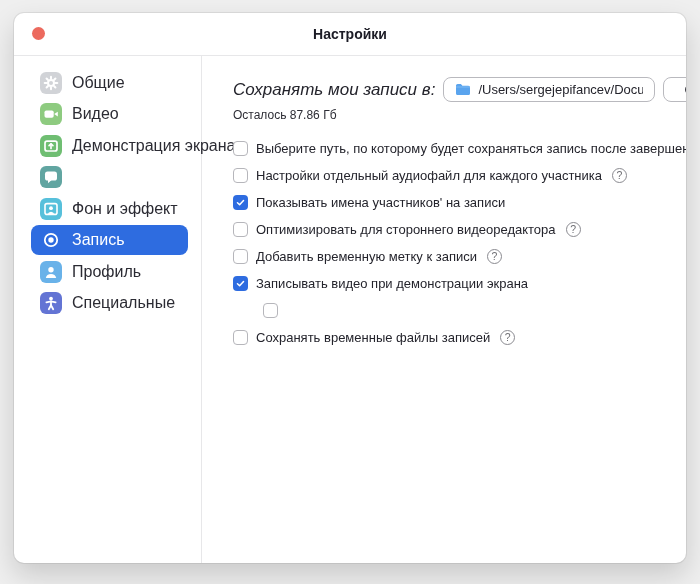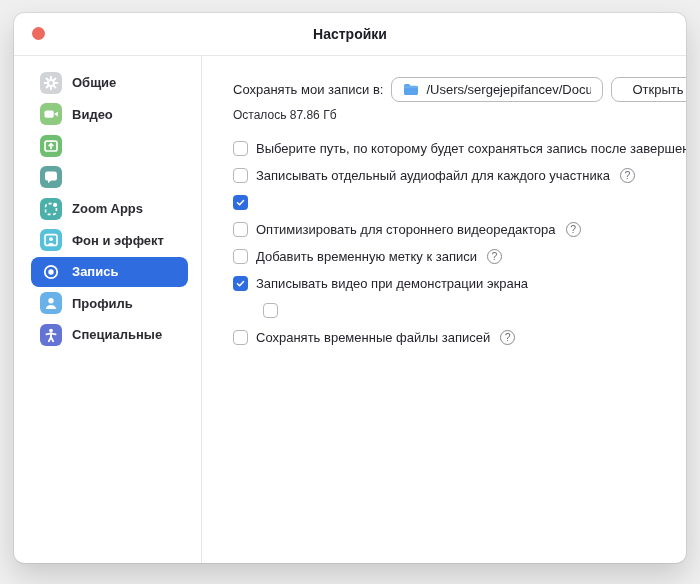--- a/index.html
+++ b/index.html
@@ -31,28 +31,28 @@
   .side-item{
     height:30px;margin:1.5px 13px 1.5px 17px;display:flex;align-items:center;
     gap:10px;padding:0 9px;border-radius:8px;cursor:default;
   }
   .side-item.selected{background:var(--accent,#2e6ce0);}
   .side-icon{
     width:22px;height:22px;border-radius:6px;flex:0 0 auto;
     display:flex;align-items:center;justify-content:center;
   }
   .side-icon svg{display:block;}
-  .side-label{font-size:13px;color:#2b2b33;white-space:nowrap;font-weight:bold;}
+  .side-label{font-size:16px;color:#2b2b33;white-space:nowrap;}
   .side-item.selected .side-label{color:#fff;}
   .content{
     flex:1;box-sizing:border-box;padding:21px 14px 0 31px;
     font-size:13px;color:#24242c;
   }
   .save-row{display:flex;align-items:center;gap:8px;}
-  .save-label{font-size:13px;white-space:nowrap;}
+  .save-label{font-size:17px;white-space:nowrap;font-style:italic;}
   .path-btn{
     height:25px;display:flex;align-items:center;gap:7px;padding:0 11px;
     border:1px solid #b9b9be;border-radius:8px;background:#fff;
     font-family:inherit;font-size:13px;color:#24242c;max-width:212px;
     white-space:nowrap;overflow:hidden;cursor:default;
   }
   .path-btn .path-text{overflow:hidden;white-space:nowrap;}
   .open-btn{
     height:25px;padding:0 20px;border:1px solid #b9b9be;border-radius:8px;
     background:#fff;font-family:inherit;font-size:13px;color:#24242c;cursor:default;
@@ -123,40 +123,32 @@
       <div class="side-item">
         <span class="side-icon" style="background-color: rgb(111, 190, 114);">
           <svg width="22" height="22" viewBox="0 0 22 22">
             <rect x="5" y="6.2" width="12" height="9.8" rx="2" fill="none" stroke="#fff" stroke-width="1.7"></rect>
             <g stroke="#fff" stroke-width="1.7" stroke-linecap="round" stroke-linejoin="round" fill="none">
               <line x1="11" y1="13.4" x2="11" y2="9"></line>
               <polyline points="9.1,10.7 11,8.8 12.9,10.7"></polyline>
             </g>
           </svg>
         </span>
+        <span class="side-label">Демонстрация экрана</span>
       </div>
 
       <div class="side-item">
         <span class="side-icon" style="background-color: rgb(97, 165, 161);">
           <svg width="22" height="22" viewBox="0 0 22 22">
             <rect x="5" y="5.6" width="12" height="9" rx="2.6" fill="#fff"></rect>
             <path d="M8 14 v3.2 l3.6 -3.2 Z" fill="#fff"></path>
           </svg>
         </span>
       </div>
 
-      <div class="side-item">
-        <span class="side-icon" style="background-color: rgb(75, 176, 170);">
-          <svg width="22" height="22" viewBox="0 0 22 22">
-            <rect x="5.6" y="5.6" width="10.8" height="10.8" rx="3" fill="none" stroke="#fff" stroke-width="1.6" stroke-dasharray="3 2.4"></rect>
-            <circle cx="15.1" cy="6.9" r="2.1" fill="#fff"></circle>
-          </svg>
-        </span>
-        <span class="side-label">Zoom Apps</span>
-      </div>
 
       <div class="side-item">
         <span class="side-icon" style="background-color: rgb(87, 192, 219);">
           <svg width="22" height="22" viewBox="0 0 22 22">
             <rect x="5" y="5.6" width="12" height="10.8" rx="2" fill="none" stroke="#fff" stroke-width="1.6"></rect>
             <circle cx="11" cy="10.2" r="1.9" fill="#fff"></circle>
             <path d="M7.7 16.4 a3.4 3.4 0 0 1 6.6 0 Z" fill="#fff"></path>
           </svg>
         </span>
         <span class="side-label">Фон и эффект</span>
@@ -226,30 +218,31 @@
             
           </span>
           <span class="check-label">Выберите путь, по которому будет сохраняться запись после завершения кон...</span>
 
         </div>
 
         <div class="check-row">
           <span class="checkbox">
             
           </span>
-          <span class="check-label">Записывать отдельный аудиофайл для каждого участника</span>
+          <span class="check-label">Настройки отдельный аудиофайл для каждого участника</span>
           <span class="help"></span>
         </div>
 
         <div class="check-row">
           <span class="checkbox checked">
             <svg width="11" height="11" viewBox="0 0 16 16">
                 <path d="M3.6 8.4 L6.7 11.3 L12.4 5" stroke="#fff" stroke-width="2.2" fill="none" stroke-linecap="round" stroke-linejoin="round"></path>
               </svg>
           </span>
+          <span class="check-label">Показывать имена участников' на записи</span>
 
         </div>
 
         <div class="check-row">
           <span class="checkbox">
             
           </span>
           <span class="check-label">Оптимизировать для стороннего видеоредактора</span>
           <span class="help"></span>
         </div>

